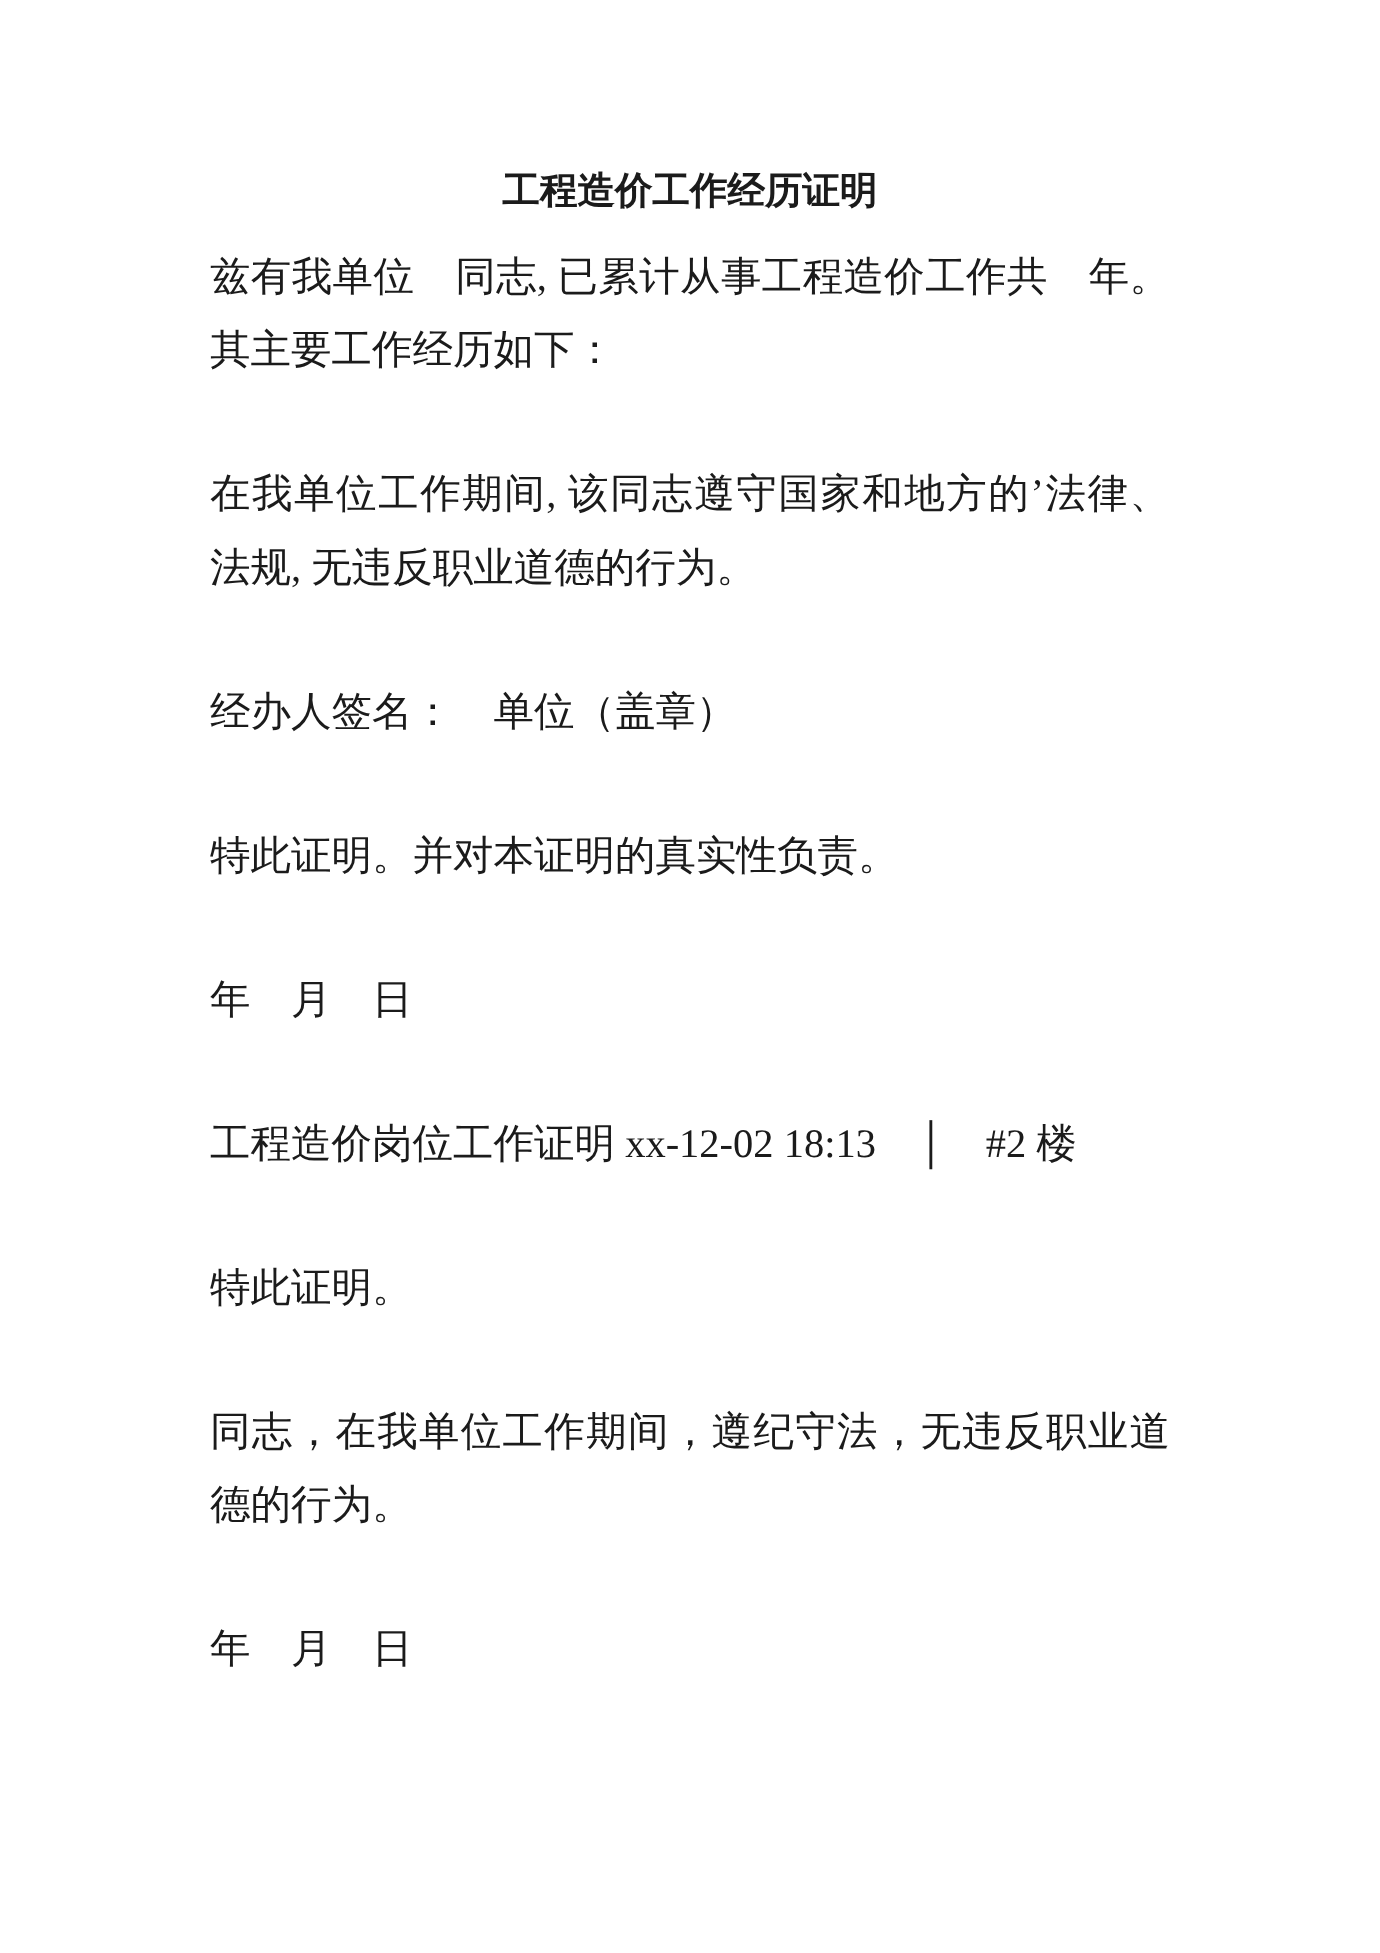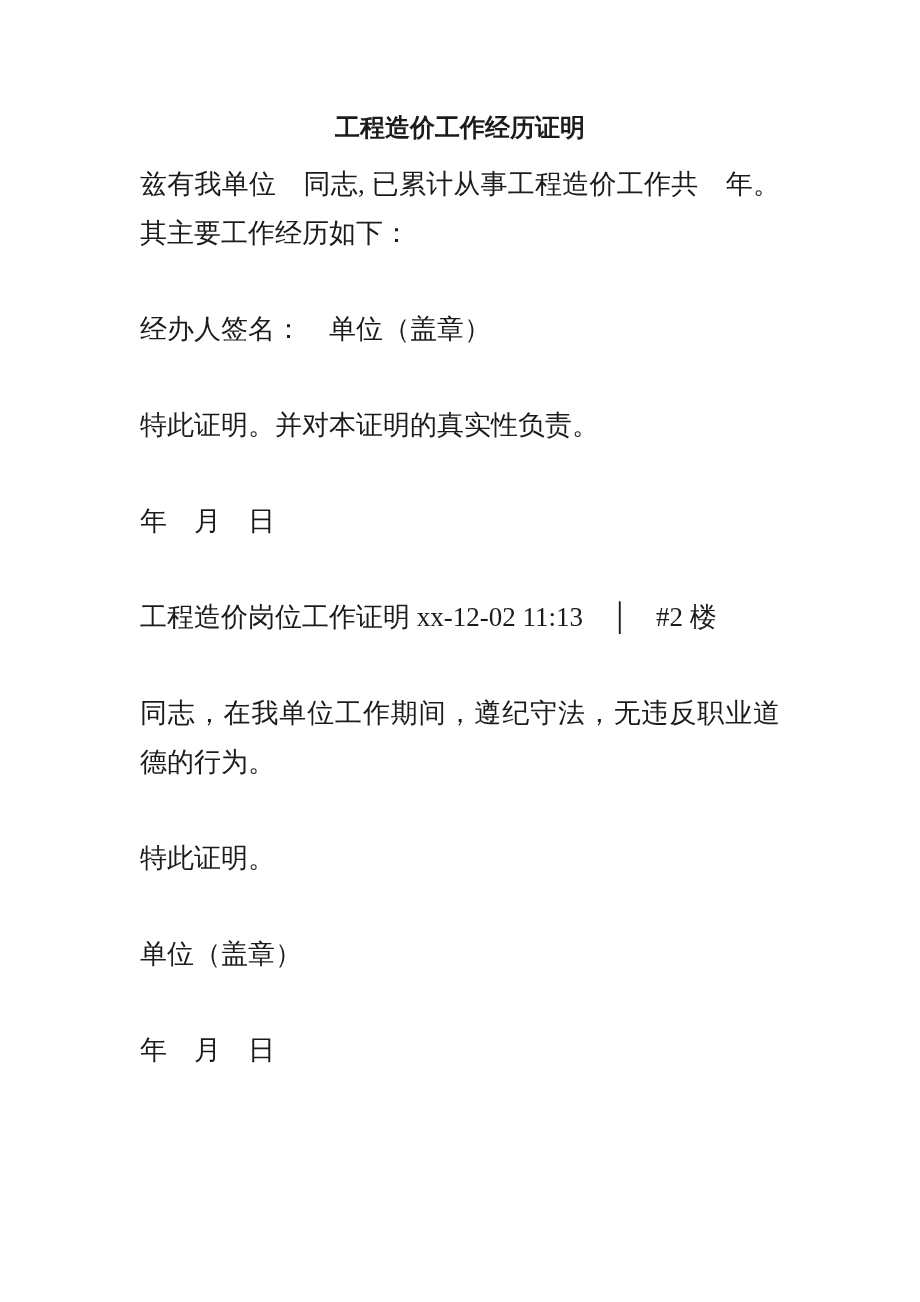--- a/index.html
+++ b/index.html
@@ -42,22 +42,22 @@
       color: #1b1b1b;
     }
   </style>
 </head>
 <body>
 
 <div class="page">
   <h1 class="doc-title">工程造价工作经历证明</h1>
   <div class="doc-body">
       <p class="para">兹有我单位　同志, 已累计从事工程造价工作共　年。其主要工作经历如下：</p>
+      <p class="para">在我单位工作期间, 该同志遵守国家和地方的’法律、法规, 无违反职业道德的行为。</p>
       <p class="para">经办人签名：　单位（盖章）</p>
       <p class="para">特此证明。并对本证明的真实性负责。</p>
       <p class="para">年　月　日</p>
-      <p class="para">工程造价岗位工作证明 xx-12-02  11:13　│　#2 楼</p>
+      <p class="para">工程造价岗位工作证明 xx-12-02  18:13　│　#2 楼</p>
+      <p class="para">特此证明。</p>
       <p class="para">同志，在我单位工作期间，遵纪守法，无违反职业道德的行为。</p>
-      <p class="para">特此证明。</p>
-      <p class="para">单位（盖章）</p>
       <p class="para">年　月　日</p>
     </div>
 </div>
 
 </body></html>

